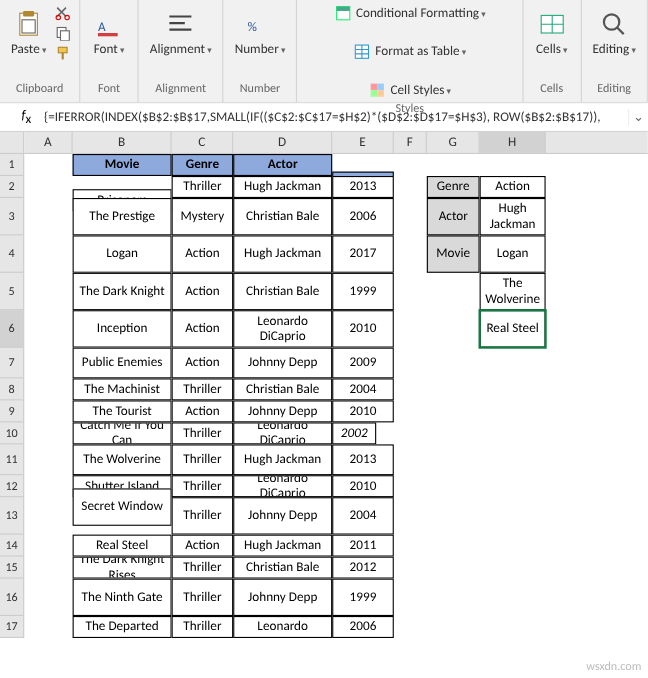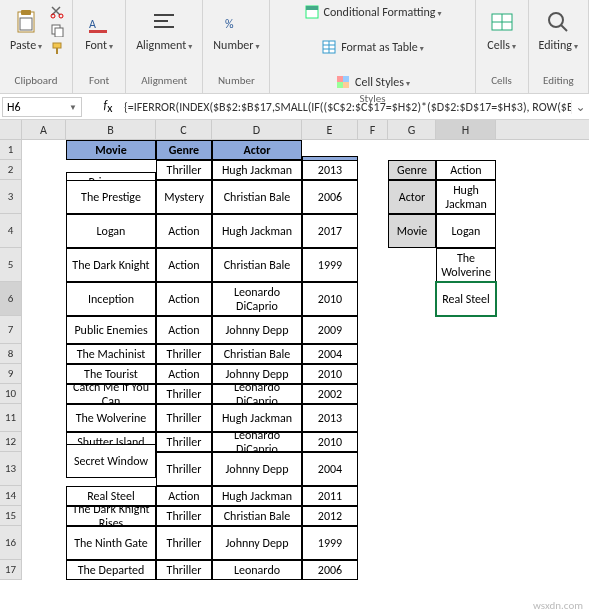--- a/index.html
+++ b/index.html
@@ -170,24 +170,20 @@
             <line x1="17" y1="17" x2="23" y2="23" stroke="#555" stroke-width="2"></line>
           </svg>
         </div>
       <span class="dd">Editing</span>
     </div>
     <div class="group-label">Editing</div>
   </div>
 </div>
 
 <div class="name-box-row">
-  <div class="name-box">
-      <span>H6</span>
-      <span style="font-size:8px;color:#666">▼</span>
-    </div>
   <div class="sep"></div>
   <div class="fx-btn"><i>f</i><sub>x</sub></div>
   <div class="fx-bar">{=IFERROR(INDEX($B$2:$B$17,SMALL(IF(($C$2:$C$17=$H$2)*($D$2:$D$17=$H$3), ROW($B$2:$B$17)),</div>
   <div class="fx-expand">⌄</div>
 </div>
 
 <div class="grid-wrap">
   <div class="corner"></div>
   <div class="col-headers" id="colH">
       <div style="width: 44px;">A</div>
@@ -251,21 +247,21 @@
       <div class="cell bord" style="left: 134px; top: 204px; width: 56px; height: 20px;">Thriller</div>
       <div class="cell bord" style="left: 190px; top: 204px; width: 90px; height: 20px;">Christian Bale</div>
       <div class="cell bord" style="left: 280px; top: 204px; width: 56px; height: 20px;">2004</div>
       <div class="cell bord" style="left: 44px; top: 224px; width: 90px; height: 20px;">The Tourist</div>
       <div class="cell bord" style="left: 134px; top: 224px; width: 56px; height: 20px;">Action</div>
       <div class="cell bord" style="left: 190px; top: 224px; width: 90px; height: 20px;">Johnny Depp</div>
       <div class="cell bord" style="left: 280px; top: 224px; width: 56px; height: 20px;">2010</div>
       <div class="cell bord" style="left: 44px; top: 244px; width: 90px; height: 20px;">Catch Me If You Can</div>
       <div class="cell bord" style="left: 134px; top: 244px; width: 56px; height: 20px;">Thriller</div>
       <div class="cell bord" style="left: 190px; top: 244px; width: 90px; height: 20px;">Leonardo DiCaprio</div>
-      <div class="cell bord" style="left: 280px; top: 244px; width: 56px; height: 20px;">2002</div>
+      <div class="cell bord" style="left: 280px; top: 244px; width: 40px; height: 20px; font-style: italic;">2002</div>
       <div class="cell bord" style="left: 44px; top: 264px; width: 90px; height: 28px;">The Wolverine</div>
       <div class="cell bord" style="left: 134px; top: 264px; width: 56px; height: 28px;">Thriller</div>
       <div class="cell bord" style="left: 190px; top: 264px; width: 90px; height: 28px;">Hugh Jackman</div>
       <div class="cell bord" style="left: 280px; top: 264px; width: 56px; height: 28px;">2013</div>
       <div class="cell bord" style="left: 44px; top: 292px; width: 90px; height: 20px;">Shutter Island</div>
       <div class="cell bord" style="left: 134px; top: 292px; width: 56px; height: 20px;">Thriller</div>
       <div class="cell bord" style="left: 190px; top: 292px; width: 90px; height: 20px;">Leonardo DiCaprio</div>
       <div class="cell bord" style="left: 280px; top: 292px; width: 56px; height: 20px;">2010</div>
       <div class="cell bord" style="left: 44px; top: 304px; width: 90px; height: 34px;">Secret Window</div>
       <div class="cell bord" style="left: 134px; top: 312px; width: 56px; height: 34px;">Thriller</div>

